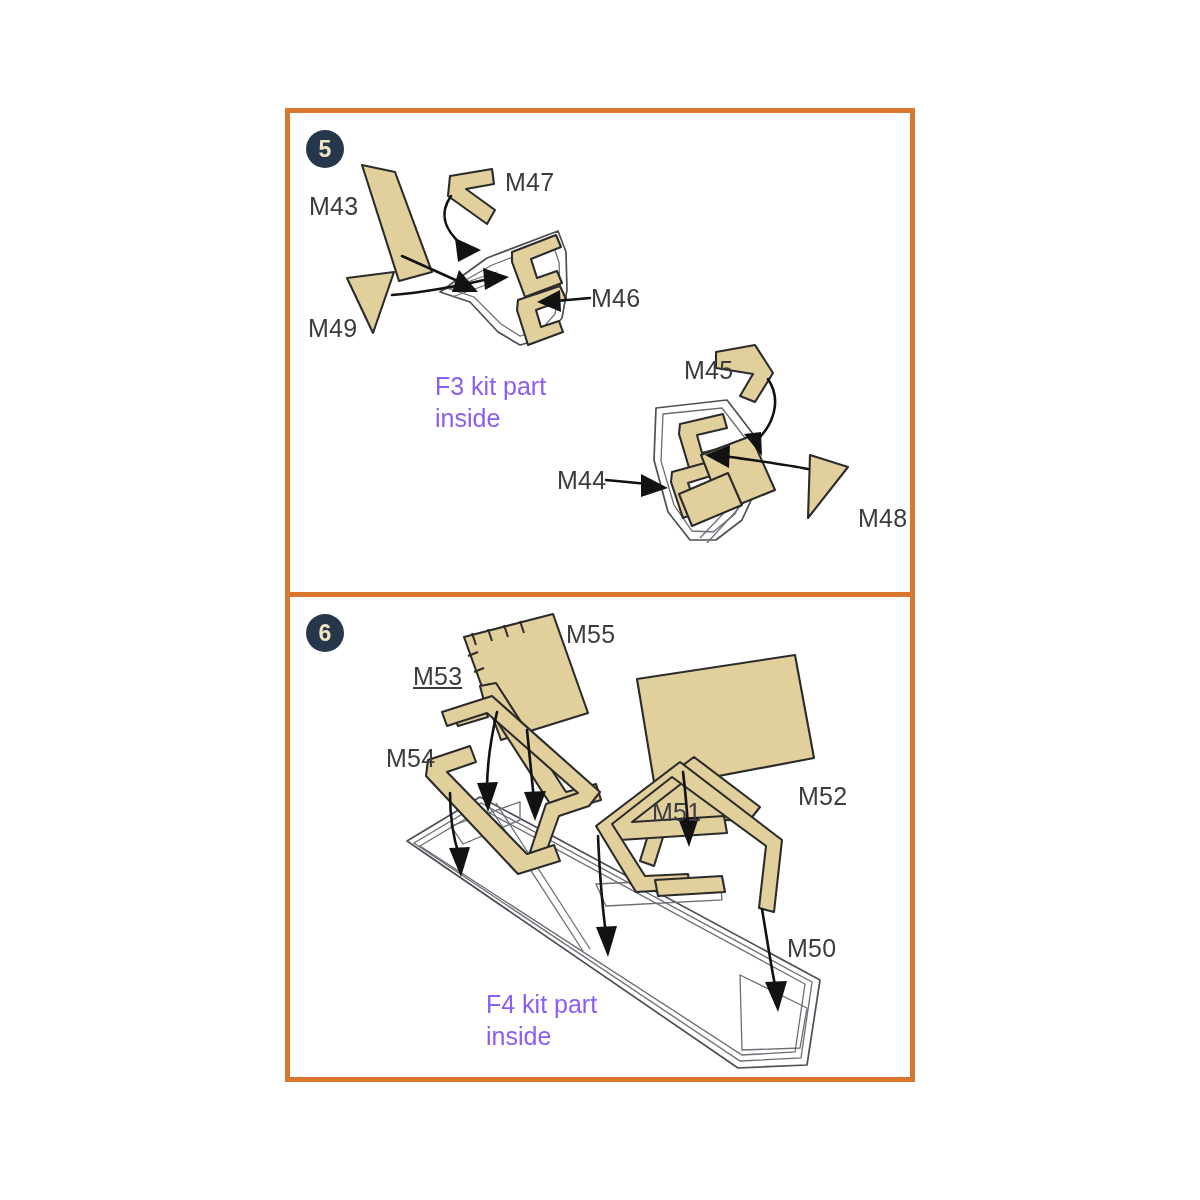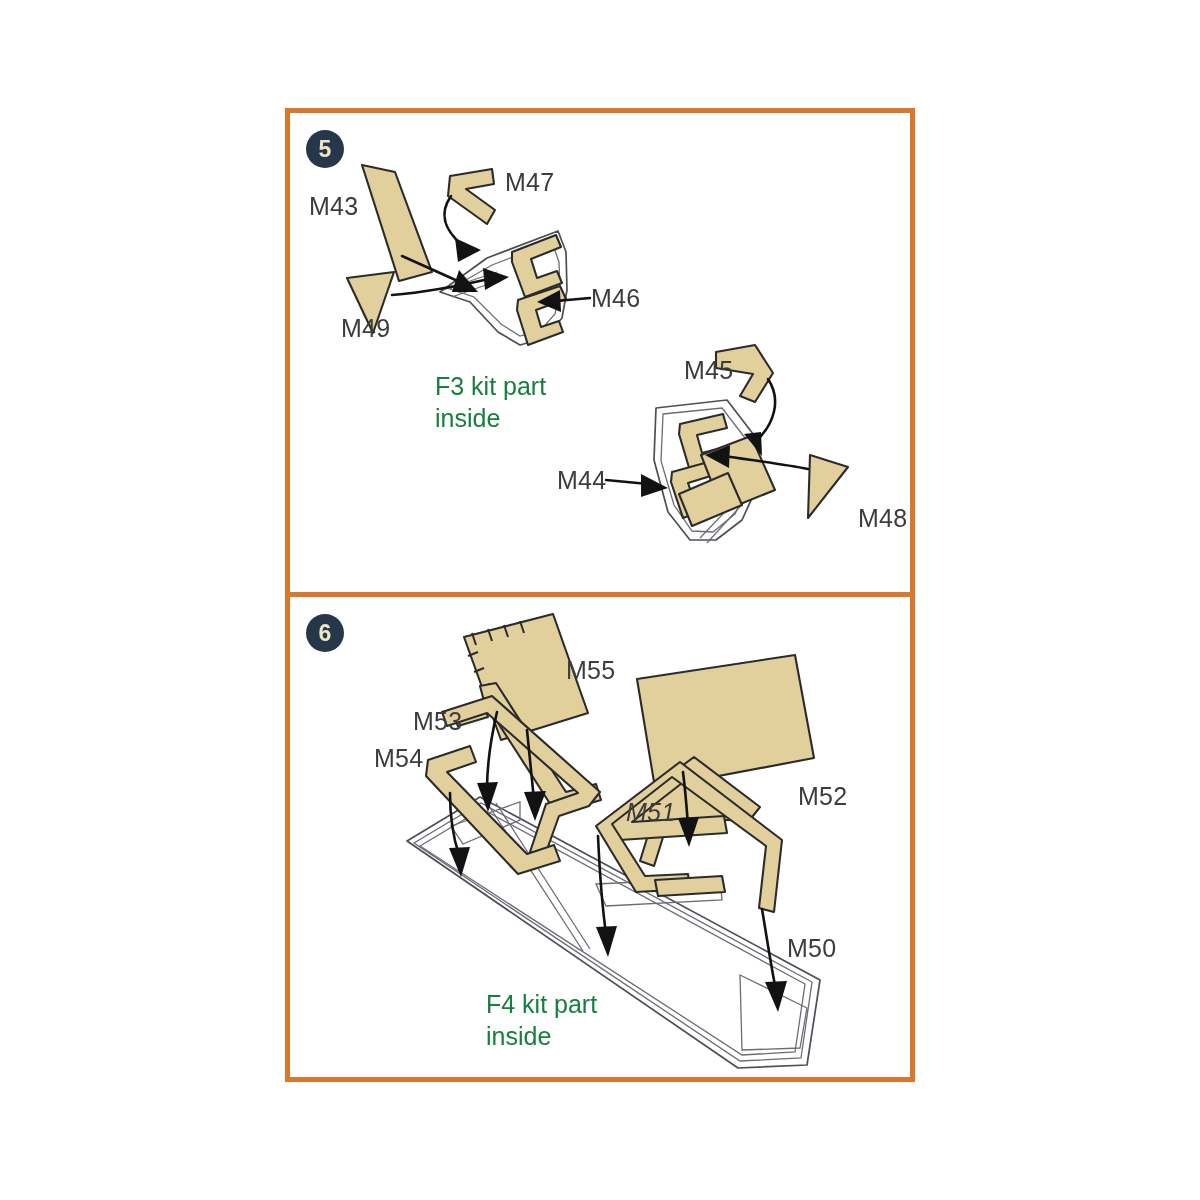--- a/index.html
+++ b/index.html
@@ -56,21 +56,21 @@
     font-family: "Liberation Sans", sans-serif;
     font-size: 25px;
     color: #3c3c3c;
     white-space: pre;
     letter-spacing: 0.2px;
   }
   .note {
     position: absolute;
     font-family: "Liberation Sans", sans-serif;
     font-size: 25px;
-    color: #15803d;
+    color: #8b5cf6;
     line-height: 1.28;
     white-space: pre;
   }
   svg.art {
     position: absolute;
     left: 0;
     top: 0;
     width: 1200px;
     height: 1200px;
     pointer-events: none;
@@ -204,33 +204,33 @@
       <path class="arrline" d="M 762 909 C 768 945 772 972 776 990"></path>
       <polygon class="arrhead" points="765,982 778,1012 787,981"></polygon>
     </g>
   </svg>
 
   <div class="step-badge" style="left:306px; top:130px;">5</div>
 
   <div class="label" style="left:309px; top:192px;">M43</div>
   <div class="label" style="left:505px; top:168px;">M47</div>
   <div class="label" style="left:591px; top:284px;">M46</div>
-  <div class="label" style="left:341px; top:314px;">M49</div>
+  <div class="label" style="left:308px; top:314px;">M49</div>
   <div class="label" style="left:684px; top:356px;">M45</div>
   <div class="label" style="left:557px; top:466px;">M44</div>
   <div class="label" style="left:830px; top:504px;margin-left:28px;">M48</div>
 
   <div class="note" style="left:435px; top:370px;">F3 kit part
 inside</div>
 
   <div class="step-badge" style="left:306px; top:614px;">6</div>
 
-  <div class="label" style="left:566px; top:620px;margin-top:36px;">M55</div>
-  <div class="label" style="left:413px; top:707px;">M53</div>
-  <div class="label" style="left:374px; top:744px;text-align:right;">M54</div>
+  <div class="label" style="left:566px; top:620px;">M55</div>
+  <div class="label" style="left:413px; top:662px;text-decoration:underline;">M53</div>
+  <div class="label" style="left:386px; top:744px;text-align:right;">M54</div>
   <div class="label" style="left:798px; top:782px;">M52</div>
-  <div class="label" style="left:626px; top:798px;font-style:italic;">M51</div>
+  <div class="label" style="left:652px; top:798px;">M51</div>
   <div class="label" style="left:787px; top:934px;">M50</div>
 
   <div class="note" style="left:486px; top:988px;">F4 kit part
 inside</div>
 
 </div>
 
 </body></html>

